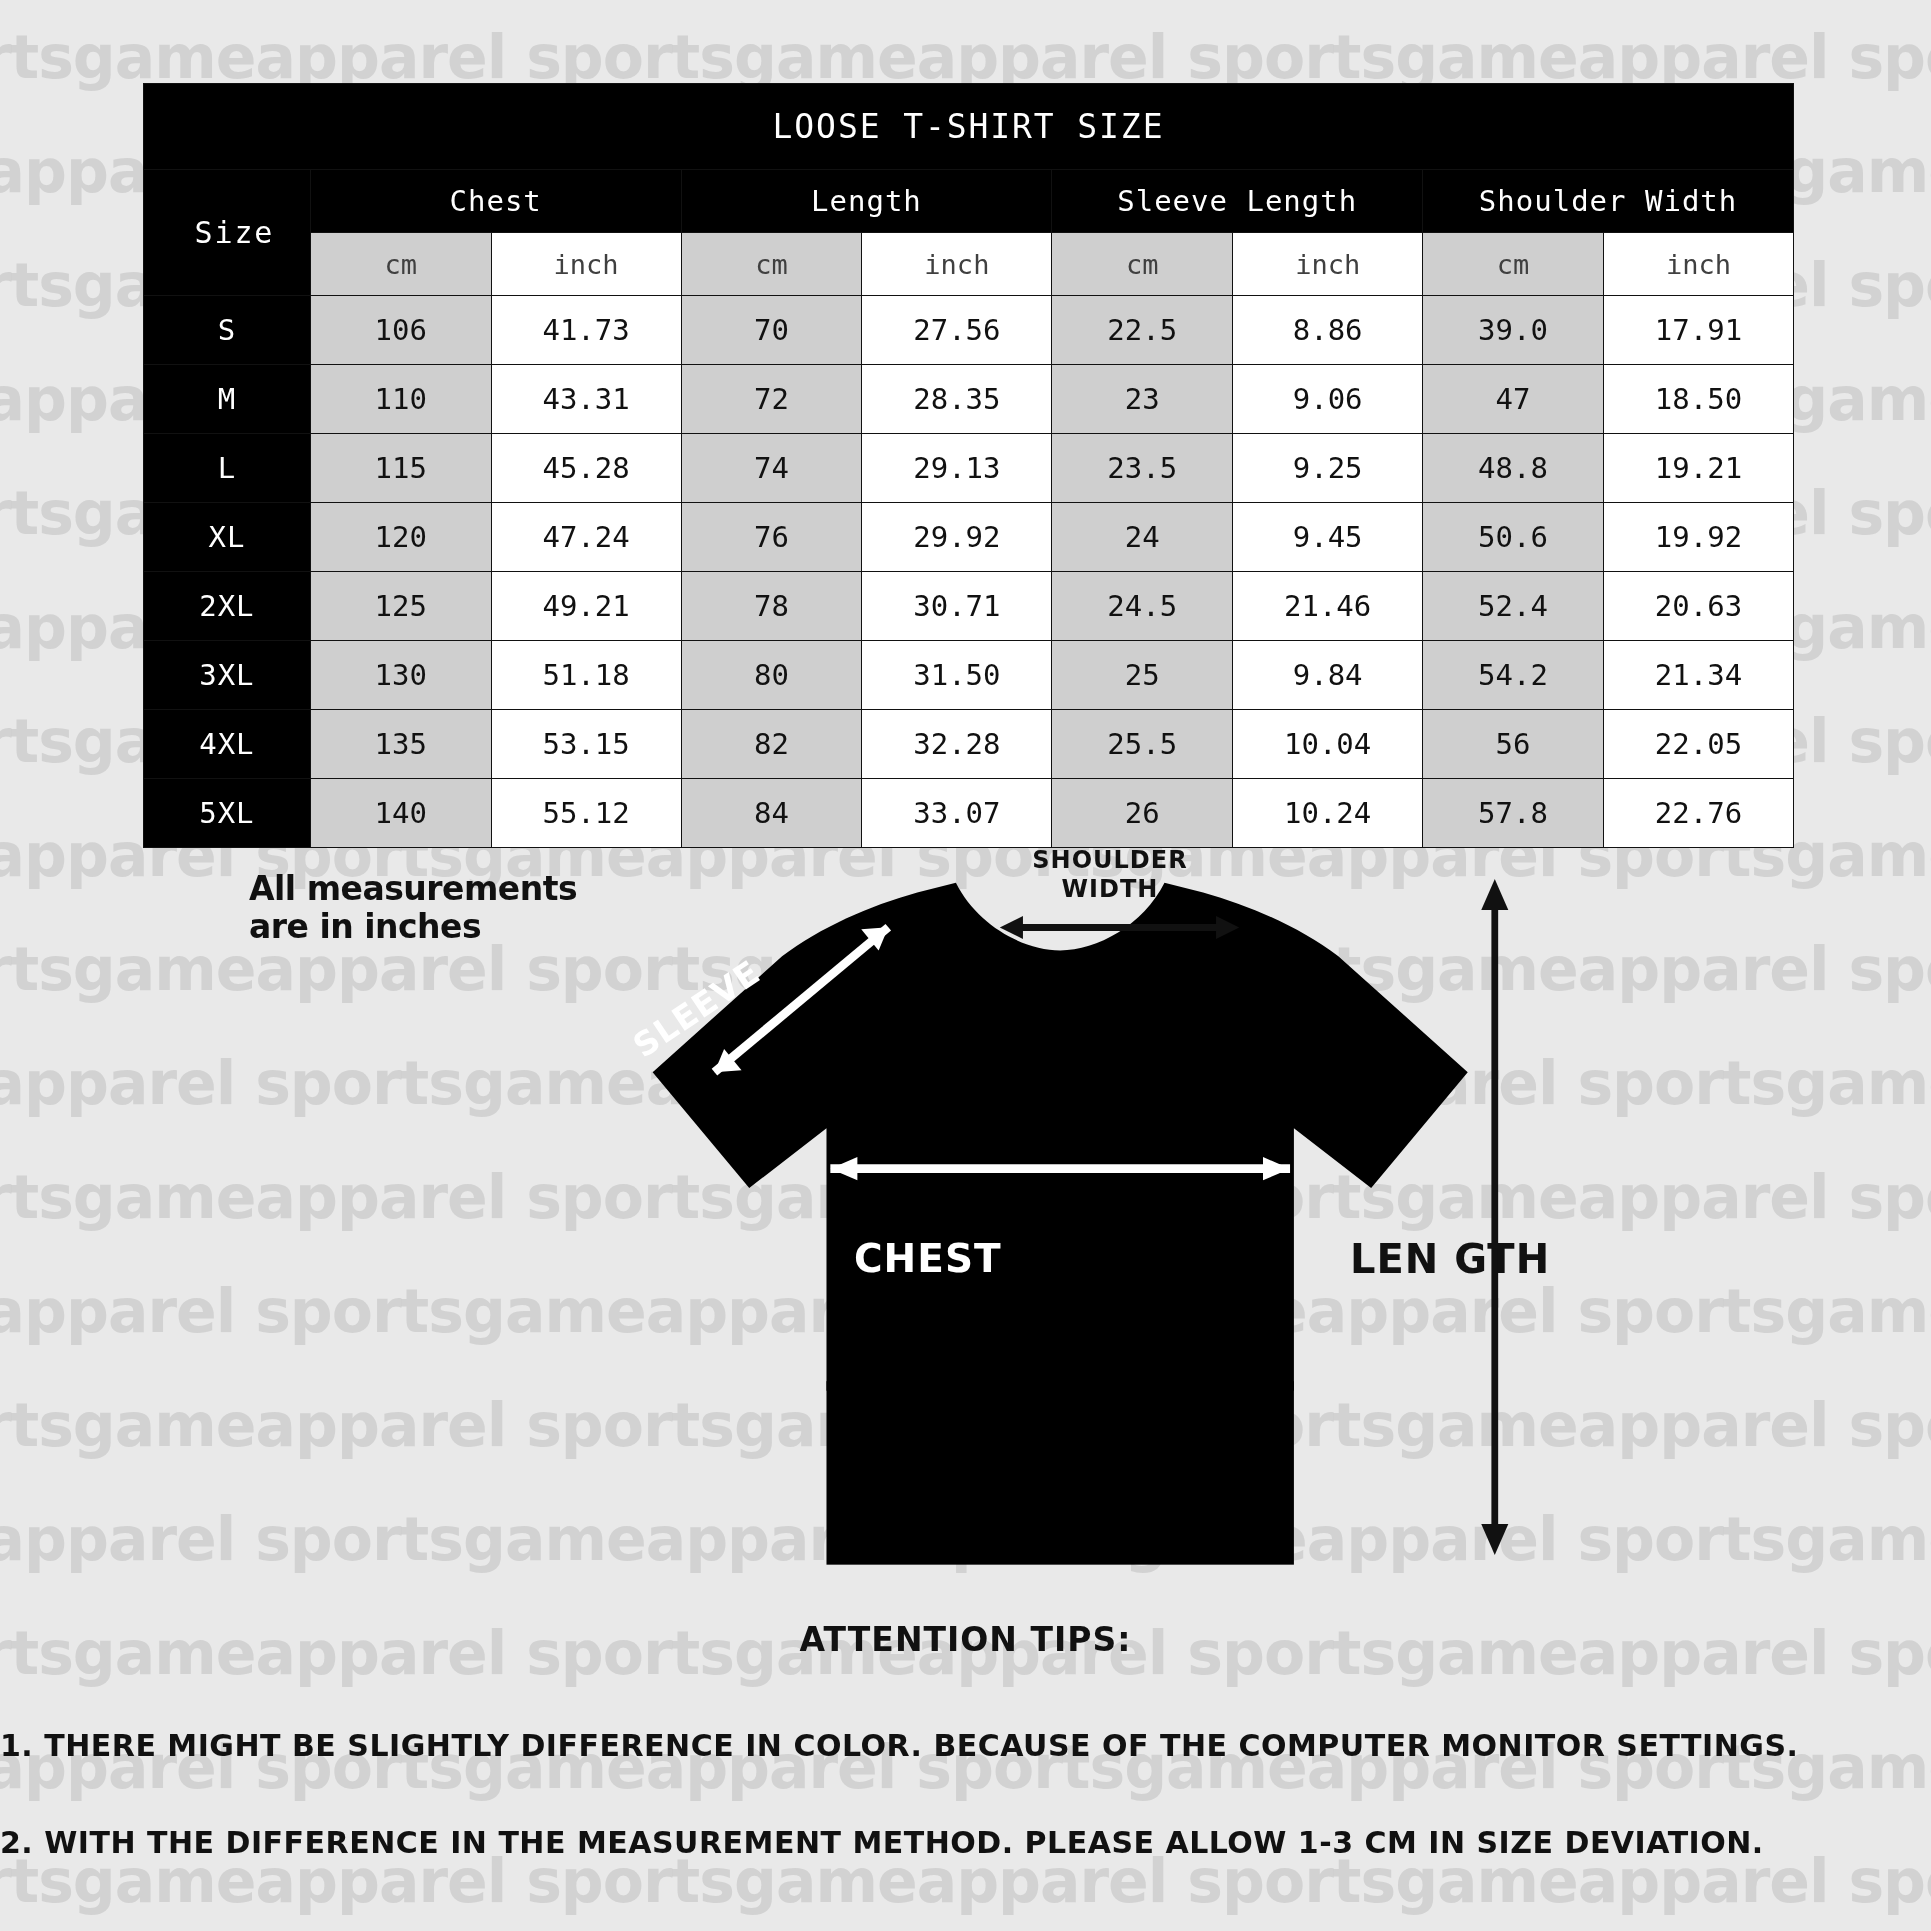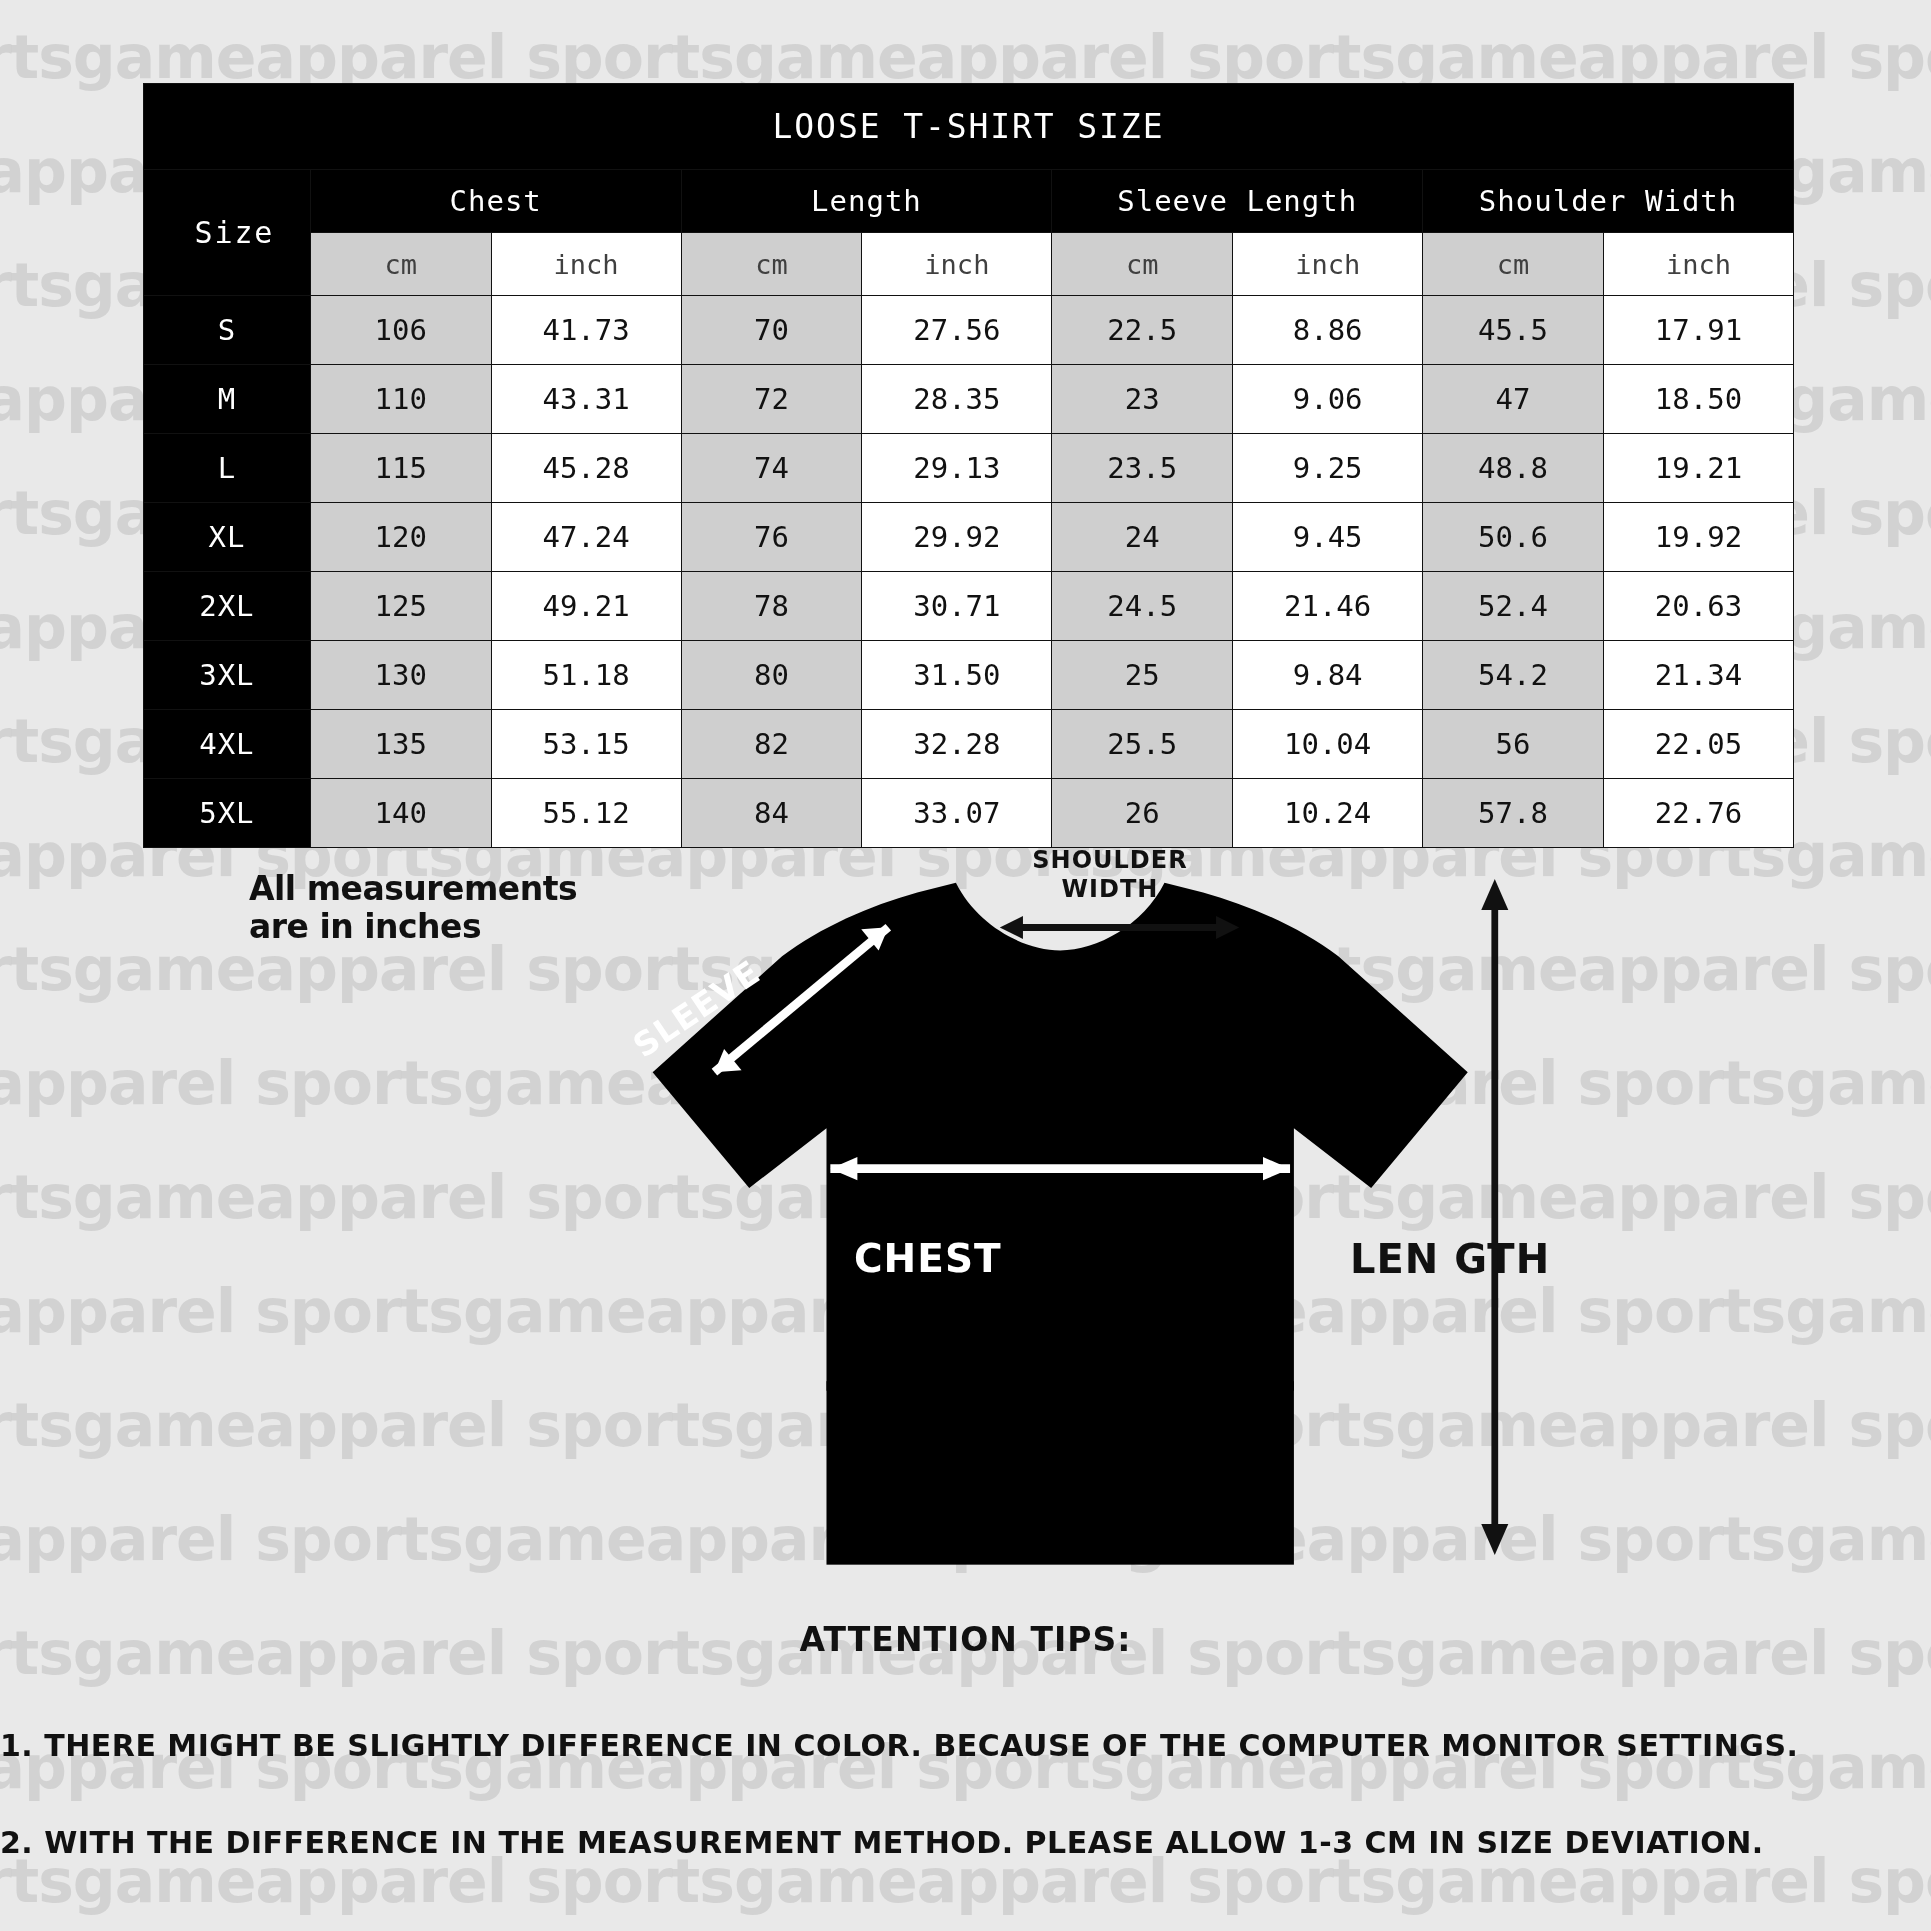--- a/index.html
+++ b/index.html
@@ -258,21 +258,21 @@
       </thead>
       <tbody id="table-body">
           <tr>
             <td class="row-size">S</td>
             <td class="data-cell shade">106</td>
             <td class="data-cell">41.73</td>
             <td class="data-cell shade">70</td>
             <td class="data-cell">27.56</td>
             <td class="data-cell shade">22.5</td>
             <td class="data-cell">8.86</td>
-            <td class="data-cell shade">45.5</td>
+            <td class="data-cell shade">39.0</td>
             <td class="data-cell">17.91</td>
           </tr>
           <tr>
             <td class="row-size">M</td>
             <td class="data-cell shade">110</td>
             <td class="data-cell">43.31</td>
             <td class="data-cell shade">72</td>
             <td class="data-cell">28.35</td>
             <td class="data-cell shade">23</td>
             <td class="data-cell">9.06</td>

